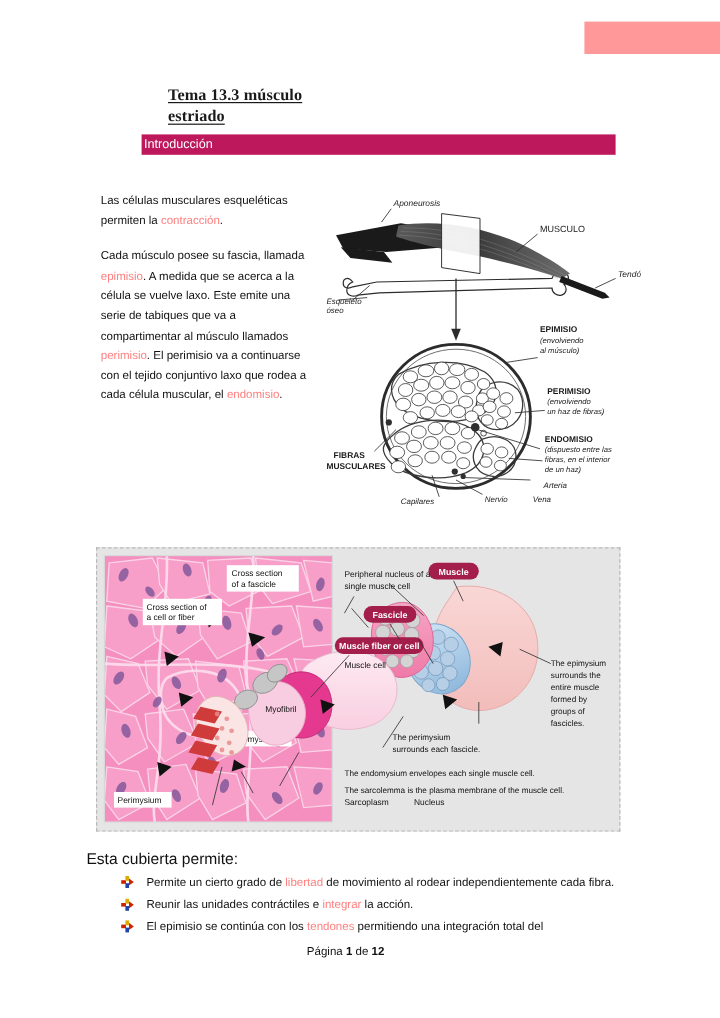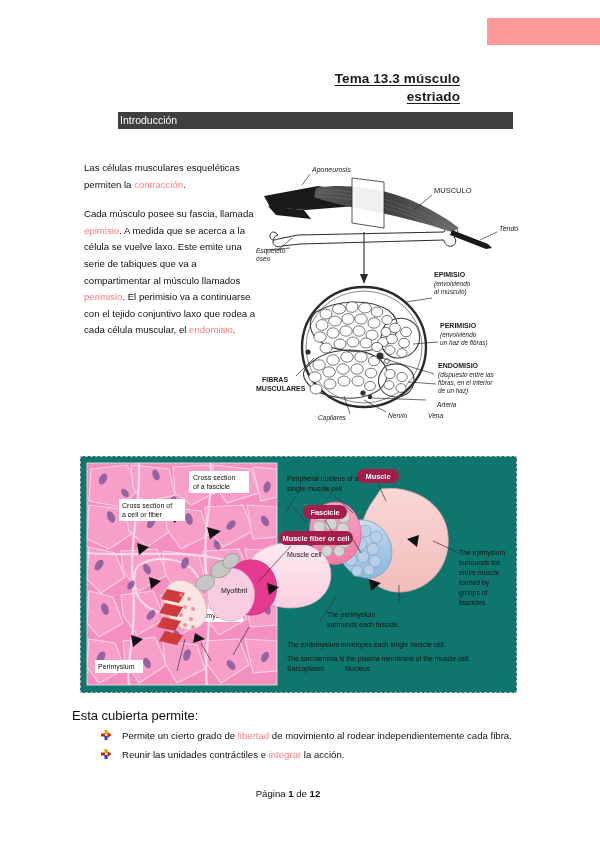--- a/index.html
+++ b/index.html
@@ -25,39 +25,40 @@
     height: 27px;
     background: #ff9999;
   }
 
   
   .doc-title {
     position: absolute;
     left: 140px;
     top: 70px;
     width: 320px;
-    text-align: right;
+    text-align: left;
     font-size: 13.5px;
     font-weight: bold;
     line-height: 18px;
     letter-spacing: 0.1px;
+    font-family: Liberation Serif, serif;
   }
   .doc-title span {
     text-decoration: underline;
     text-underline-offset: 2px;
   }
 
   
   .section-banner {
     position: absolute;
     left: 118px;
     top: 112px;
     width: 395px;
     height: 17px;
-    background: #404040;
+    background: #be185d;
     display: flex;
     align-items: center;
   }
   .section-banner .banner-label {
     font-size: 10.5px;
     color: #ffffff;
     padding-left: 2px;
     line-height: 17px;
   }
 
@@ -75,36 +76,36 @@
     margin: 0 0 13px 0;
   }
   .hl {
     color: #ff8080;
     text-align: center;
   }
 
   
   .figure-top {
     position: absolute;
-    left: 256px;
+    left: 272px;
     top: 162px;
     width: 262px;
     height: 272px;
   }
   .figure-top svg { display: block; }
 
   
   .figure-bottom {
     position: absolute;
     left: 80px;
     top: 456px;
     width: 437px;
     height: 237px;
     border: 1px dashed #b9b9b9;
-    background: #0f766e;
+    background: #e5e5e5;
     box-sizing: border-box;
   }
   .figure-bottom svg { display: block; }
 
   
   .list-intro {
     position: absolute;
     left: 72px;
     top: 708px;
     font-size: 13px;
@@ -607,18 +608,27 @@
   <div class="bullet-row">
     <svg class="bullet-glyph" viewBox="0 0 12 12">
       <rect x="1" y="4.5" width="4" height="3" fill="#cc2200"></rect>
       <rect x="4.5" y="1" width="3" height="4" fill="#ddaa00"></rect>
       <rect x="4.5" y="7" width="3" height="4" fill="#2244aa"></rect>
       <path d="M7.5,3 L11.5,6 L7.5,9 Z" fill="#cc2200"></path>
     </svg>
     <span>Reunir las unidades contráctiles e </span><span class="hl">integrar</span><span> la acción.</span>
   </div>
 
+  <div class="bullet-row">
+    <svg class="bullet-glyph" viewBox="0 0 12 12">
+      <rect x="1" y="4.5" width="4" height="3" fill="#cc2200"></rect>
+      <rect x="4.5" y="1" width="3" height="4" fill="#ddaa00"></rect>
+      <rect x="4.5" y="7" width="3" height="4" fill="#2244aa"></rect>
+      <path d="M7.5,3 L11.5,6 L7.5,9 Z" fill="#cc2200"></path>
+    </svg>
+    <span>El epimisio se continúa con los </span><span class="hl">tendones</span><span> permitiendo una integración total del</span>
+  </div>
 
 </div>
 
 <div class="footer">
   <span>Página </span><b>1</b><span> de </span><b>12</b>
 </div>
 
 </body></html>

